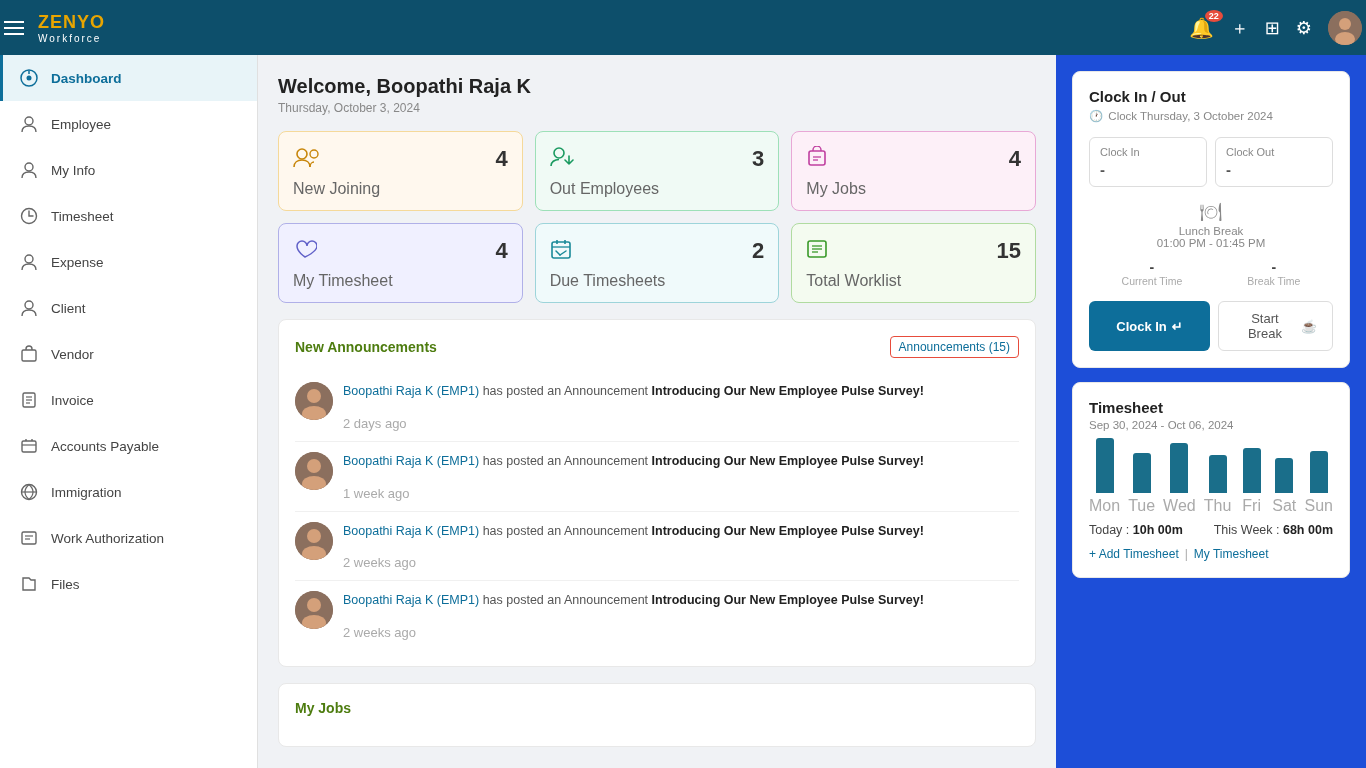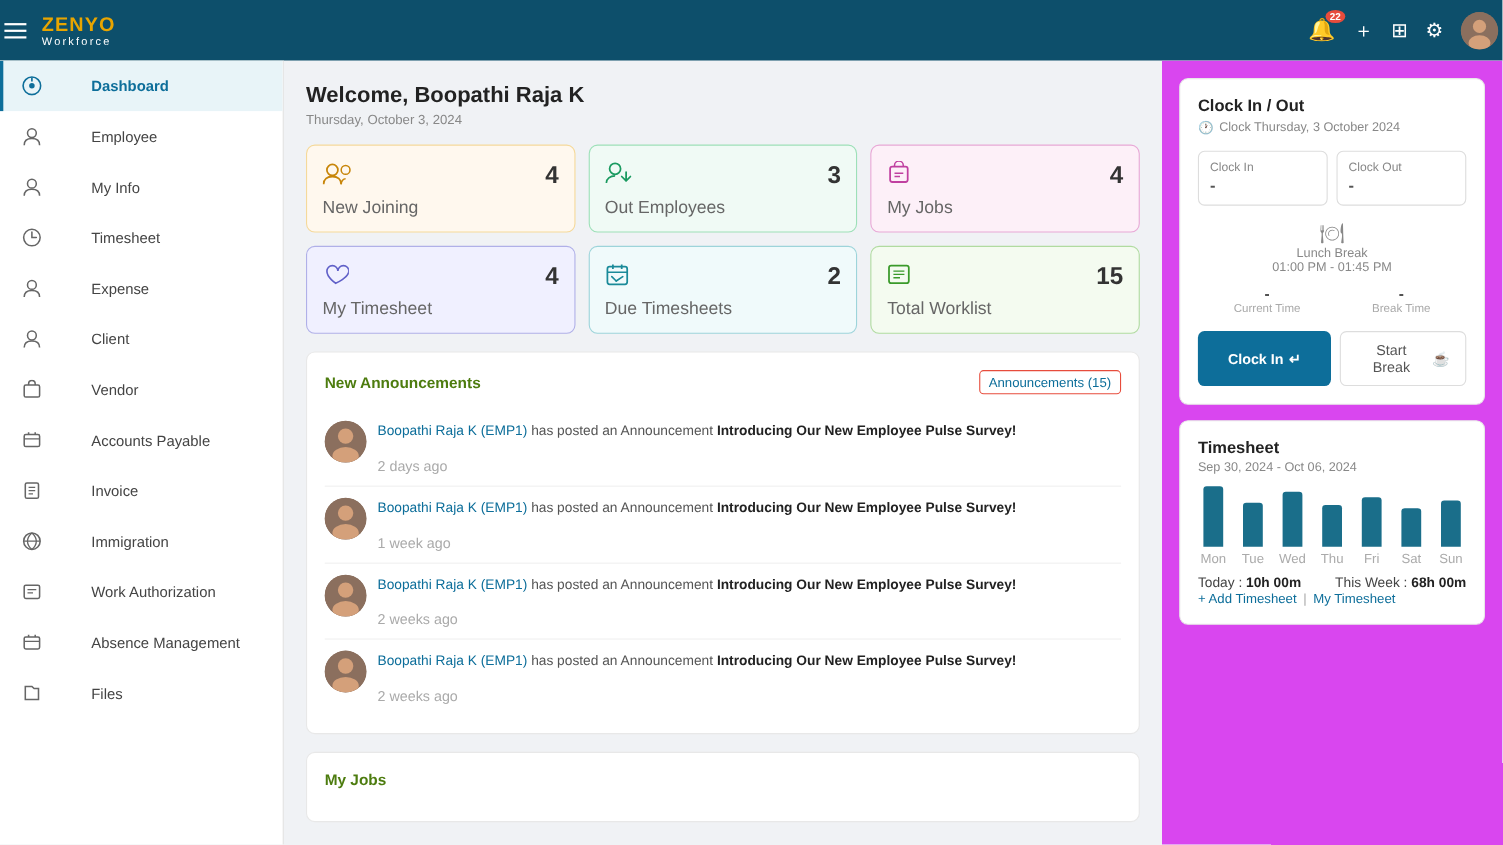--- a/index.html
+++ b/index.html
@@ -49,37 +49,37 @@
       gap: 12px;
       padding: 13px 16px;
       cursor: pointer;
       color: #444;
       font-size: 13.5px;
       border-left: 3px solid transparent;
       transition: background 0.15s;
     }
     .sidebar-item.active { background: #e8f4f8; color: #0d6e9a; border-left-color: #0d6e9a; font-weight: 600; }
     .sidebar-icon { width: 20px; height: 20px; flex-shrink: 0; display: flex; align-items: center; justify-content: center; }
-    .sidebar-item .label { flex: 1; margin-left: 32px; }
+    .sidebar-item .label { flex: 1; }
 
     
     .content-area {
       flex: 1;
       overflow-y: auto;
       padding: 20px;
       background: #f0f2f5;
     }
     .content-area::-webkit-scrollbar { width: 6px; }
     .content-area::-webkit-scrollbar-thumb { background: #ccc; }
 
     
     .right-panel {
       width: 310px;
       flex-shrink: 0;
-      background: #d946ef;
+      background: #1d4ed8;
       overflow-y: auto;
       padding: 16px;
     }
     .right-panel::-webkit-scrollbar { width: 4px; }
     .right-panel::-webkit-scrollbar-thumb { background: #ccc; }
 
     
     .welcome-title { font-size: 20px; font-weight: 700; color: #222; margin-bottom: 3px; }
     .welcome-date { font-size: 12px; color: #888; margin-bottom: 16px; }
 
@@ -139,22 +139,22 @@
     .btn-clock-in { background: #0d6e9a; color: #fff; border: none; border-radius: 6px; padding: 9px 18px; font-size: 13px; font-weight: 600; cursor: pointer; display: flex; align-items: center; gap: 5px; flex: 1; justify-content: center; }
     .btn-start-break { background: #fff; color: #555; border: 1.5px solid #ddd; border-radius: 6px; padding: 9px 14px; font-size: 13px; cursor: pointer; display: flex; align-items: center; gap: 5px; flex: 1; }
 
     
     .timesheet-panel { background: #fff; border-radius: 8px; padding: 16px; border: 1px solid #e8e8e8; }
     .ts-title { font-size: 15px; font-weight: 700; color: #222; margin-bottom: 3px; }
     .ts-range { font-size: 11.5px; color: #888; margin-bottom: 14px; }
     .ts-chart { display: flex; align-items: flex-end; gap: 8px; height: 70px; margin-bottom: 8px; justify-content: space-between; }
     .ts-bar-wrap { display: flex; flex-direction: column; align-items: center; gap: 4px; flex: 1; }
     .ts-bar { width: 18px; background: #1a6e8a; border-radius: 3px 3px 0 0; }
-    .ts-day { font-size: 12px; color: #aaa; }
-    .ts-stats { display: flex; justify-content: space-between; font-size: 12.5px; color: #444; }
+    .ts-day { font-size: 16px; color: #aaa; }
+    .ts-stats { display: flex; justify-content: space-between; margin-bottom: 10px; font-size: 12.5px; color: #444; }
     .ts-stats strong { color: #222; }
     .ts-links { font-size: 12px; color: #0d6e9a; display: flex; gap: 6px; }
     .ts-links a { cursor: pointer; text-decoration: none; color: #0d6e9a; }
     .ts-links span { color: #aaa; }
   </style>
 </head>
 <body>
 
 <div class="top-header">
   <div class="header-left">
@@ -257,75 +257,64 @@
           <rect x="2" y="5" width="14" height="11" rx="1.5" stroke="#666" stroke-width="1.4" fill="none"></rect>
           <path d="M6 5V4a3 3 0 016 0v1" stroke="#666" stroke-width="1.4" fill="none"></path>
         </svg>
       </span>
       <span class="label">Vendor</span>
     </div>
 
     <div class="sidebar-item">
       <span class="sidebar-icon">
         <svg width="18" height="18" viewBox="0 0 18 18" fill="none">
+          <rect x="3" y="2" width="12" height="14" rx="1.5" stroke="#666" stroke-width="1.4" fill="none"></rect>
+          <line x1="6" y1="6" x2="12" y2="6" stroke="#666" stroke-width="1.2"></line>
+          <line x1="6" y1="9" x2="12" y2="9" stroke="#666" stroke-width="1.2"></line>
+          <line x1="6" y1="12" x2="10" y2="12" stroke="#666" stroke-width="1.2"></line>
+        </svg>
+      </span>
+      <span class="label">Invoice</span>
+    </div>
+
+    <div class="sidebar-item">
+      <span class="sidebar-icon">
+        <svg width="18" height="18" viewBox="0 0 18 18" fill="none">
           <rect x="2" y="4" width="14" height="11" rx="1.5" stroke="#666" stroke-width="1.4" fill="none"></rect>
           <line x1="2" y1="8" x2="16" y2="8" stroke="#666" stroke-width="1.2"></line>
           <line x1="6" y1="4" x2="6" y2="2" stroke="#666" stroke-width="1.4"></line>
           <line x1="12" y1="4" x2="12" y2="2" stroke="#666" stroke-width="1.4"></line>
         </svg>
       </span>
       <span class="label">Accounts Payable</span>
     </div>
 
     <div class="sidebar-item">
       <span class="sidebar-icon">
         <svg width="18" height="18" viewBox="0 0 18 18" fill="none">
-          <rect x="3" y="2" width="12" height="14" rx="1.5" stroke="#666" stroke-width="1.4" fill="none"></rect>
-          <line x1="6" y1="6" x2="12" y2="6" stroke="#666" stroke-width="1.2"></line>
-          <line x1="6" y1="9" x2="12" y2="9" stroke="#666" stroke-width="1.2"></line>
-          <line x1="6" y1="12" x2="10" y2="12" stroke="#666" stroke-width="1.2"></line>
-        </svg>
-      </span>
-      <span class="label">Invoice</span>
-    </div>
-
-    <div class="sidebar-item">
-      <span class="sidebar-icon">
-        <svg width="18" height="18" viewBox="0 0 18 18" fill="none">
           <circle cx="9" cy="9" r="7.5" stroke="#666" stroke-width="1.4" fill="none"></circle>
           <path d="M9 1.5 C9 1.5 5 5 5 9 S9 16.5 9 16.5" stroke="#666" stroke-width="1.2" fill="none"></path>
           <path d="M9 1.5 C9 1.5 13 5 13 9 S9 16.5 9 16.5" stroke="#666" stroke-width="1.2" fill="none"></path>
           <line x1="1.5" y1="9" x2="16.5" y2="9" stroke="#666" stroke-width="1.2"></line>
         </svg>
       </span>
       <span class="label">Immigration</span>
     </div>
 
     <div class="sidebar-item">
       <span class="sidebar-icon">
         <svg width="18" height="18" viewBox="0 0 18 18" fill="none">
           <rect x="2" y="3" width="14" height="12" rx="1.5" stroke="#666" stroke-width="1.4" fill="none"></rect>
           <line x1="5" y1="7" x2="13" y2="7" stroke="#666" stroke-width="1.2"></line>
           <line x1="5" y1="10" x2="10" y2="10" stroke="#666" stroke-width="1.2"></line>
         </svg>
       </span>
       <span class="label">Work Authorization</span>
     </div>
 
-    <div class="sidebar-item">
-      <span class="sidebar-icon">
-        <svg width="18" height="18" viewBox="0 0 18 18" fill="none">
-          <rect x="2" y="4" width="14" height="11" rx="1.5" stroke="#666" stroke-width="1.4" fill="none"></rect>
-          <line x1="2" y1="8" x2="16" y2="8" stroke="#666" stroke-width="1.2"></line>
-          <line x1="6" y1="4" x2="6" y2="2" stroke="#666" stroke-width="1.4"></line>
-          <line x1="12" y1="4" x2="12" y2="2" stroke="#666" stroke-width="1.4"></line>
-        </svg>
-      </span>
-      <span class="label">Absence Management</span>
-    </div>
 
     <div class="sidebar-item">
       <span class="sidebar-icon">
         <svg width="18" height="18" viewBox="0 0 18 18" fill="none">
           <path d="M3 3h6l2 2h4v10H3z" stroke="#666" stroke-width="1.4" fill="none"></path>
         </svg>
       </span>
       <span class="label">Files</span>
     </div>
   </div>

